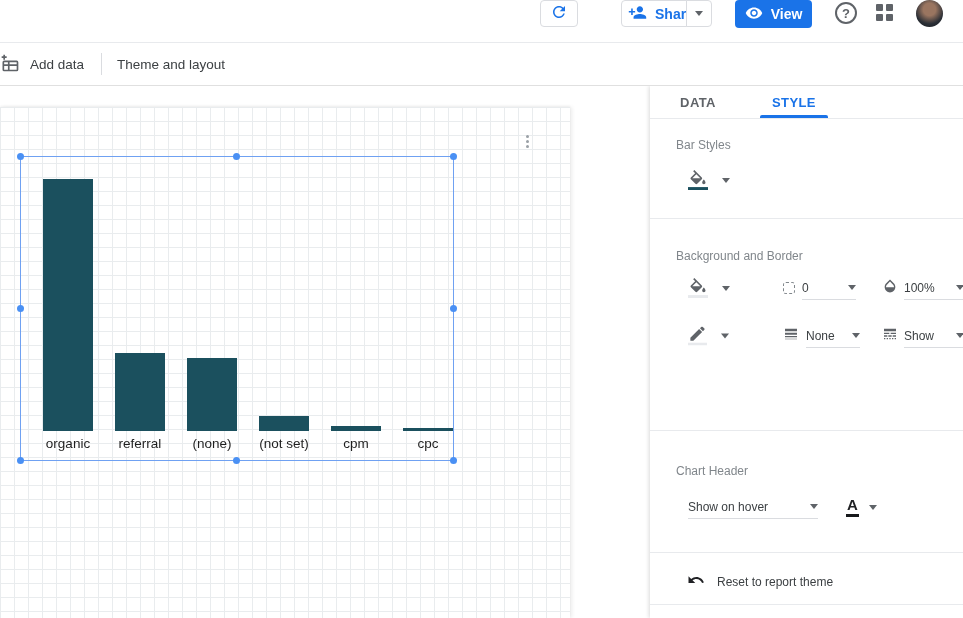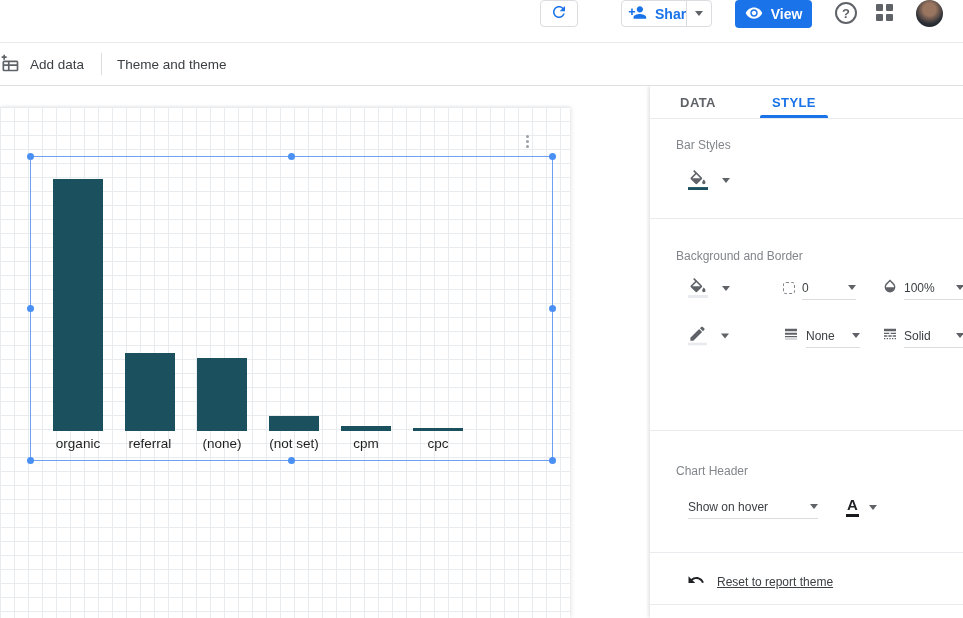--- a/index.html
+++ b/index.html
@@ -39,21 +39,21 @@
   .canvas-page { position:absolute; left:0; top:21px; width:570px; height:511px;
     background-color:#fff;
     background-image:linear-gradient(to right,#e9ecee 1px,transparent 1px),
                      linear-gradient(to bottom,#e9ecee 1px,transparent 1px);
     background-size:14px 14px;
     box-shadow:2px 0 4px rgba(0,0,0,0.08), 0 -1px 2px rgba(0,0,0,0.04); }
   .menu-dots { position:absolute; left:524px; top:26px; display:flex; flex-direction:column;
     gap:2px; padding:2px; cursor:pointer; }
   .menu-dots span { width:3px; height:3px; border-radius:50%; background:#9aa0a6; }
 
-  .selection { position:absolute; left:30px; top:49px; width:523px; height:305px;
+  .selection { position:absolute; left:20px; top:49px; width:434px; height:305px;
     border:1.5px solid #6fa1f2; cursor:move; }
   .handle { position:absolute; width:7px; height:7px; border-radius:50%; background:#4a90f4; z-index:3; }
   .h-tl{left:-4px;top:-4px;} .h-tm{left:50%;margin-left:-4px;top:-4px;} .h-tr{right:-4px;top:-4px;}
   .h-ml{left:-4px;top:50%;margin-top:-4px;} .h-mr{right:-4px;top:50%;margin-top:-4px;}
   .h-bl{left:-4px;bottom:-4px;} .h-bm{left:50%;margin-left:-4px;bottom:-4px;} .h-br{right:-4px;bottom:-4px;}
 
   .bars { position:absolute; left:0; top:0; width:100%; height:296px; display:flex;
     align-items:flex-end; padding-left:22px; }
   .bar-slot { width:50px; margin-right:22px; height:100%; display:flex; flex-direction:column;
     align-items:center; justify-content:flex-end; }
@@ -101,21 +101,21 @@
 
   .ch-row { position:relative; height:34px; margin-top:12px; }
   .g-mode { left:12px; }
   .g-mode .select-box { width:130px; }
   .g-font { left:170px; gap:10px; }
   .font-a { font-size:15px; font-weight:bold; color:#202124; line-height:1;
     border-bottom:3px solid #17191c; padding:0 1px 2px 1px; }
 
   .undo-wrap { margin-left:11px; margin-top:2px; cursor:pointer; }
   .reset-link { margin-left:12px; margin-top:6px; font-size:12px; color:#3c4043;
-    text-decoration:underline; cursor:pointer; }
+    cursor:pointer; }
 </style>
 </head>
 <body>
 
 <div class="topbar">
   <div class="btn btn-refresh">
     <span>
       <svg width="18" height="18" viewBox="0 0 24 24" fill="#1a73e8">
           <path d="M17.65 6.35C16.2 4.9 14.21 4 12 4c-4.42 0-7.99 3.58-8 8s3.57 8 8 8c3.73 0 6.84-2.55 7.73-6h-2.08c-.82 2.33-3.04 4-5.65 4-3.31 0-6-2.69-6-6s2.69-6 6-6c1.66 0 3.14.69 4.22 1.78L13 11h7V4l-2.35 2.35z"></path>
         </svg>
@@ -158,21 +158,21 @@
       <svg width="20" height="20" viewBox="0 0 24 24" fill="none" stroke="#5f6368" stroke-width="2">
         <path d="M5 2v6M2 5h6"></path>
         <rect x="4" y="10" width="17" height="11" rx="1"></rect>
         <path d="M4 14.5h17M10.5 10v11"></path>
       </svg>
     </span>
     <span>Add data</span>
   </div>
   <div class="v-divider"></div>
   <div class="tool-item">
-    <span>Theme and theme</span>
+    <span>Theme and layout</span>
   </div>
 </div>
 
 <div class="workspace">
   <div class="canvas-page">
     <div class="menu-dots">
       <span></span>
         <span></span>
         <span></span>
     </div>
@@ -288,21 +288,21 @@
           <span class="caret"></span>
         </span>
       </div>
       <div class="g g-opacity">
         <span>
           <svg width="16" height="16" viewBox="0 0 24 24" fill="#5f6368">
               <path d="M3 16h5v-2H3v2zm6.5 0h5v-2h-5v2zm6.5 0h5v-2h-5v2zM3 20h2v-2H3v2zm4 0h2v-2H7v2zm4 0h2v-2h-2v2zm4 0h2v-2h-2v2zm4 0h2v-2h-2v2zM3 12h8v-2H3v2zm10 0h8v-2h-8v2zM3 4v4h18V4H3z"></path>
             </svg>
         </span>
         <span class="select-box w60">
-          <span>Solid</span>
+          <span>Show</span>
           <span class="caret"></span>
         </span>
       </div>
     </div>
 
   </div>
 
   <div class="sec sec-ch">
     <div class="sec-title">Chart Header</div>
     <div class="ch-row">

